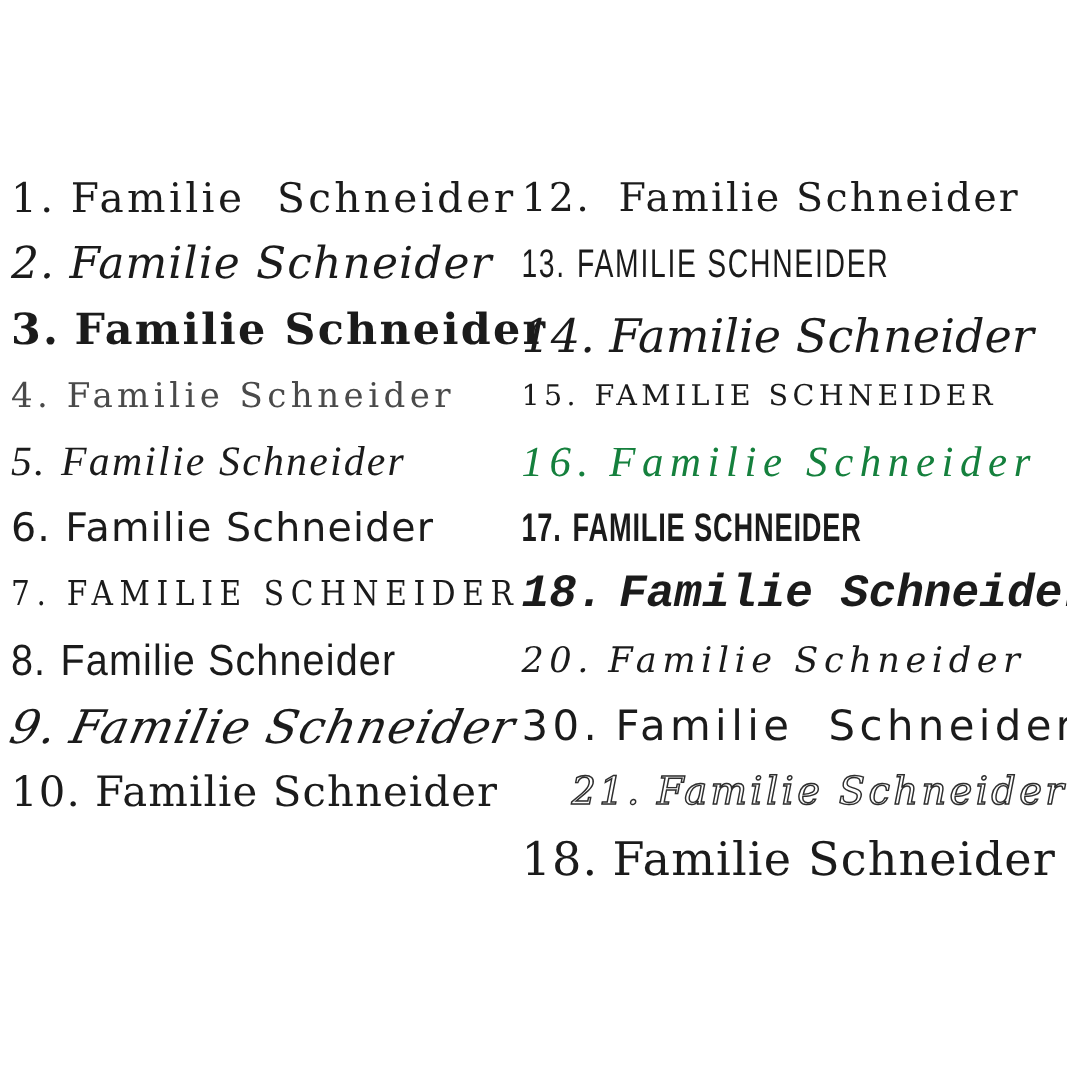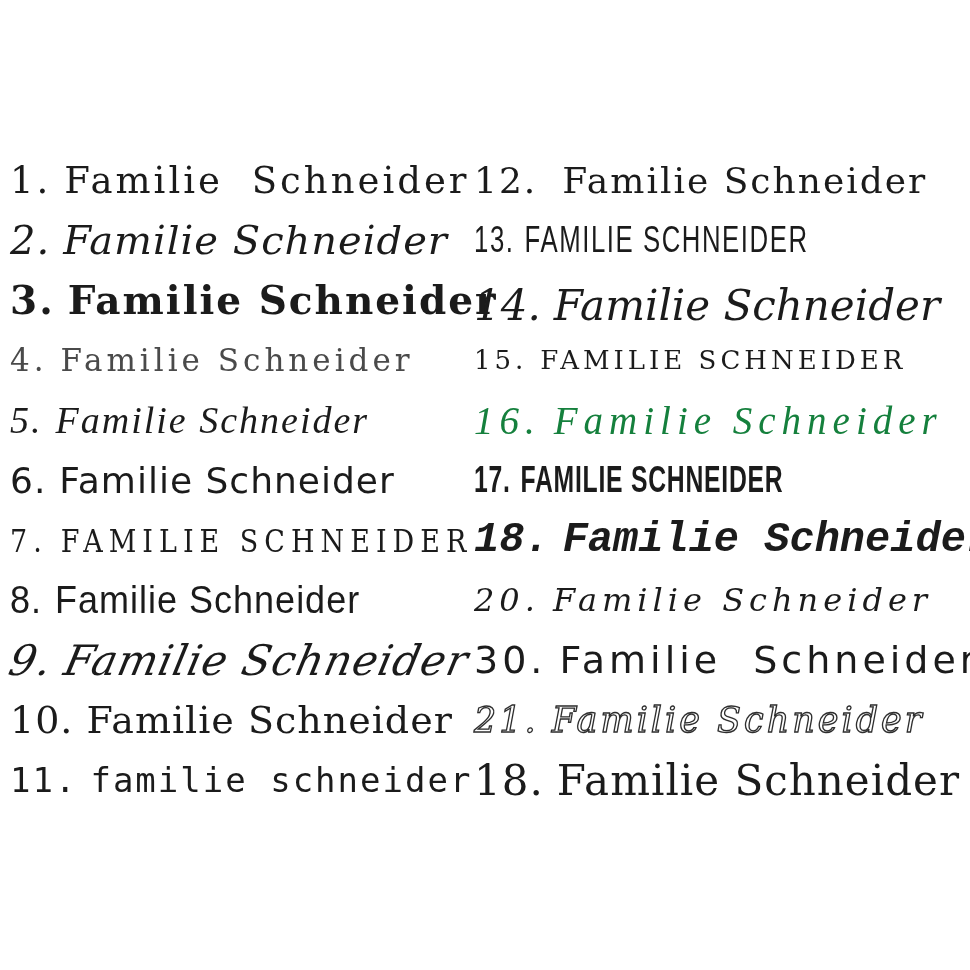--- a/index.html
+++ b/index.html
@@ -39,21 +39,21 @@
   .f12{font-family:"DejaVu Serif",serif;font-weight:normal;font-size:36px;letter-spacing:2px;gap:12px;}
   .f13{font-family:"Liberation Sans",sans-serif;font-size:33px;letter-spacing:2px;transform:scaleX(0.78) scaleY(1.1);}
   .f14{font-family:"DejaVu Serif",serif;font-style:italic;font-size:42px;align-items:flex-end;}
   .f15{font-family:"DejaVu Serif",serif;font-size:26px;letter-spacing:4px;}
   .f16{font-family:"Liberation Serif",serif;font-style:italic;font-size:39px;letter-spacing:6px;color:#15803d;}
   .f17{font-family:"Liberation Sans",sans-serif;font-weight:bold;font-size:33px;letter-spacing:1px;transform:scaleX(0.75) scaleY(1.1);}
   .f18{font-family:Liberation Mono, monospace;font-style:italic;font-weight:bold;font-size:42px;}
   .f19{font-family:"DejaVu Serif",serif;font-style:italic;font-size:32px;letter-spacing:5px;}
   .f20{font-family:"DejaVu Sans",sans-serif;font-size:38px;letter-spacing:4px;word-spacing:16px;}
   .f21{font-family:"DejaVu Serif",serif;font-style:italic;font-size:35px;letter-spacing:3px;
-       color:#ffffff;-webkit-text-stroke:1.3px #2e2e2e;text-shadow:0 0 1px #555;}
+       color:#ffffff;-webkit-text-stroke:1.3px #2e2e2e;text-shadow:0 0 1px #555;justify-content:flex-end;}
   .f22{font-family:"DejaVu Serif",serif;font-size:42px;letter-spacing:1px;}
 </style>
 </head>
 <body>
 
 <div class="canvas">
 
   <div class="col col-left">
     <div class="row f1">
         <span class="num">1.</span>
@@ -87,24 +87,20 @@
         <span class="num">8.</span>
         <span class="txt">Familie Schneider</span>
       </div>
     <div class="row f9">
         <span class="num">9.</span>
         <span class="txt">Familie Schneider</span>
       </div>
     <div class="row f10">
         <span class="num">10.</span>
         <span class="txt">Familie Schneider</span>
-      </div>
-    <div class="row f11">
-        <span class="num">11.</span>
-        <span class="txt">familie schneider</span>
       </div>
   </div>
 
   <div class="col col-right">
     <div class="row f12">
         <span class="num">12.</span>
         <span class="txt">Familie Schneider</span>
       </div>
     <div class="row f13">
         <span class="num">13.</span>

